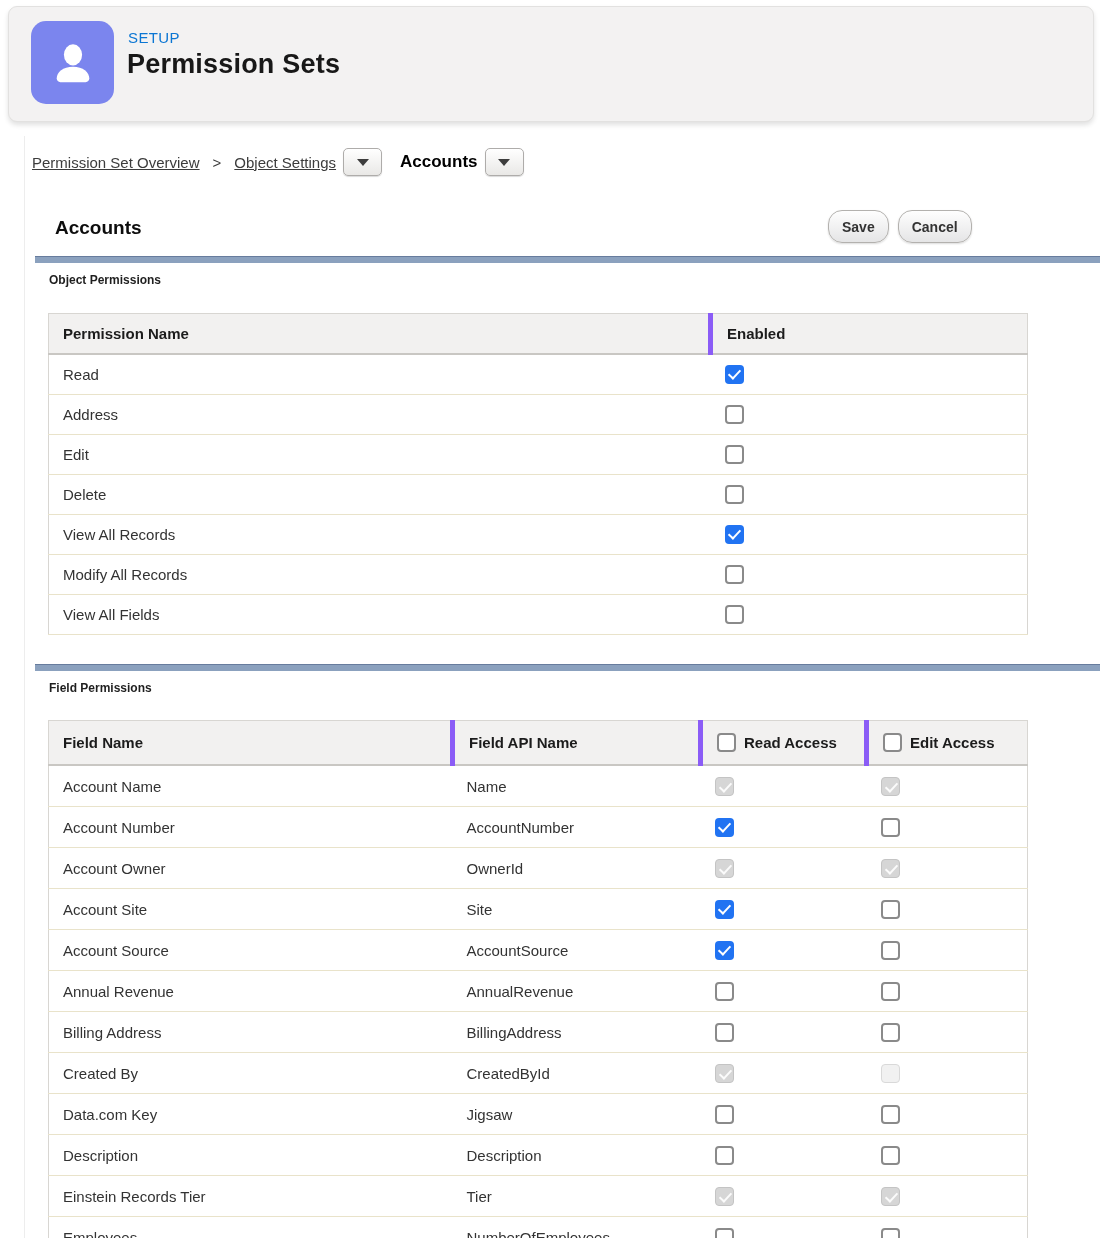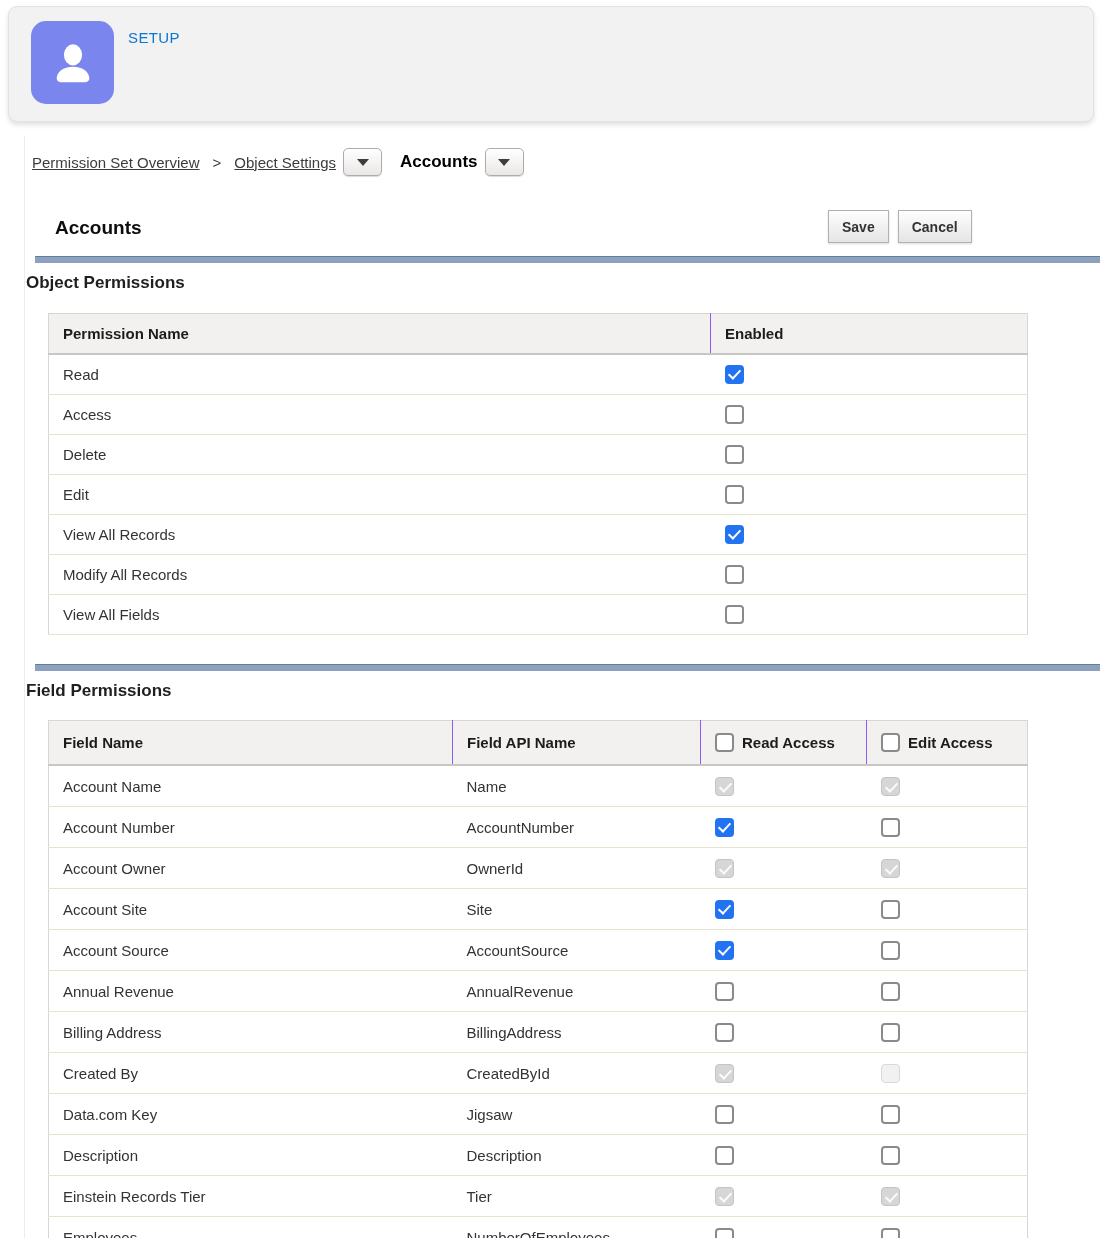--- a/index.html
+++ b/index.html
@@ -36,44 +36,44 @@
     box-shadow:0 1px 1px rgba(0,0,0,.15);
     display:flex;align-items:center;justify-content:center;padding:0;
   }
   .dd-arrow{width:0;height:0;border-left:6px solid transparent;border-right:6px solid transparent;border-top:7px solid #3d3d3d;}
 
   
   .page-title{position:absolute;left:55px;top:217px;font-size:19px;font-weight:700;color:#0d0d0d;}
   .action-buttons{position:absolute;left:828px;top:210px;display:flex;gap:9px;}
   .btn{
     height:33px;padding:4px 13px;box-sizing:border-box;cursor:pointer;
-    border:1px solid #b3b1ae;border-radius:0;
+    border:1px solid #b3b1ae;border-radius:14px;
     background:linear-gradient(#fefefe,#e5e5e6);
     box-shadow:0 1px 2px rgba(0,0,0,.14);
     font-family:inherit;font-size:14px;font-weight:700;color:#333;
   }
 
   
   .section-bar{position:absolute;left:35px;width:1065px;height:6px;background:var(--bar-bg,#8ba1be);border-top:1px solid #677c9d;}
   #bar-1{top:256px;}
   #bar-2{top:664px;}
-  .section-heading{position:absolute;left:26px;font-size:17px;font-weight:700;color:#1f1f1f;}
+  .section-heading{position:absolute;left:49px;font-size:12px;font-weight:700;color:#1f1f1f;}
   #heading-object{top:273px;}
   #heading-field{top:681px;}
 
   
   .tbl-wrap{position:absolute;left:48px;width:979px;}
   #tbl1-wrap{top:313px;}
   #tbl2-wrap{top:720px;}
   table{border-collapse:collapse;table-layout:fixed;width:979px;font-size:15px;border:1px solid #d8d6d2;}
   thead th{
     background:#f2f1f0;text-align:left;font-weight:700;color:#1c1c1c;
     padding:0 0 0 14px;border-bottom:2px solid #c9c7c3;
   }
-  thead th + th{border-left:1px solid #8b5cf6;}
+  thead th + th{border-left:5px solid #8b5cf6;}
   #tbl1 thead th{height:39px;}
   #tbl2 thead th{height:43px;margin-left:28px;}
   tbody td{padding:0 0 0 14px;color:#333;background:#fff;border-bottom:1px solid #e9e3ca;}
   #tbl1 tbody td{height:39px;}
   #tbl2 tbody td{height:40px;}
   .th-access{display:flex;align-items:center;gap:8px;}
 
   
   .cb{display:inline-block;width:19px;height:19px;box-sizing:border-box;border-radius:4px;position:relative;vertical-align:middle;}
   .cb.off{background:#fff;border:2px solid #8a8a8a;cursor:pointer;}
@@ -93,20 +93,21 @@
 <body>
 
 <div class="setup-card">
   <div class="setup-icon">
     <svg width="46" height="46" viewBox="0 0 48 48" aria-hidden="true">
       <ellipse cx="24" cy="15.5" rx="9.5" ry="11" fill="#ffffff"></ellipse>
       <path d="M24 28c-10.5 0-17 5.4-17 12.3 0 2 1.7 3.7 3.8 3.7h26.4c2.1 0 3.8-1.7 3.8-3.7C41 33.4 34.5 28 24 28z" fill="#ffffff"></path>
     </svg>
   </div>
   <div class="setup-eyebrow">SETUP</div>
+  <div class="setup-title">Permission Sets</div>
 </div>
 
 <div class="content-edge"></div>
 
 <div class="breadcrumb">
   <a class="crumb-link">Permission Set Overview</a>
   <span class="crumb-sep">&gt;</span>
   <a class="crumb-link">Object Settings</a>
   <button class="dd-btn">
     <span class="dd-arrow"></span>
@@ -136,29 +137,29 @@
         <th>Permission Name</th>
         <th>Enabled</th>
       </tr>
     </thead>
     <tbody id="op-body">
         <tr>
           <td>Read</td>
           <td><span class="cb on" aria-checked="true"></span></td>
         </tr>
         <tr>
-          <td>Access</td>
+          <td>Address</td>
+          <td><span class="cb off" aria-checked="false"></span></td>
+        </tr>
+        <tr>
+          <td>Edit</td>
           <td><span class="cb off" aria-checked="false"></span></td>
         </tr>
         <tr>
           <td>Delete</td>
-          <td><span class="cb off" aria-checked="false"></span></td>
-        </tr>
-        <tr>
-          <td>Edit</td>
           <td><span class="cb off" aria-checked="false"></span></td>
         </tr>
         <tr>
           <td>View All Records</td>
           <td><span class="cb on" aria-checked="true"></span></td>
         </tr>
         <tr>
           <td>Modify All Records</td>
           <td><span class="cb off" aria-checked="false"></span></td>
         </tr>

